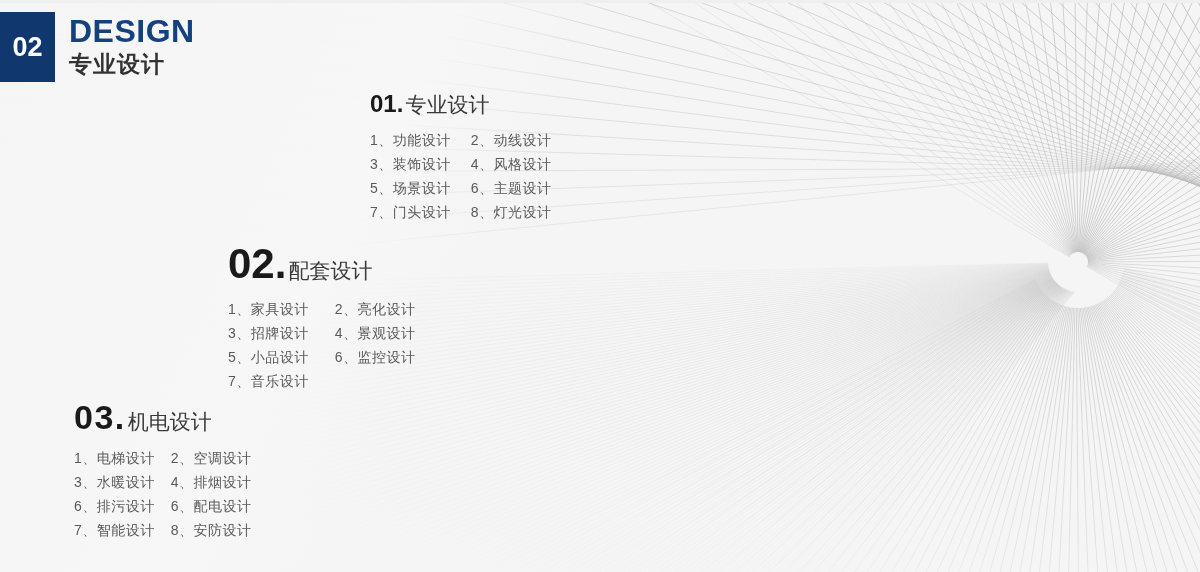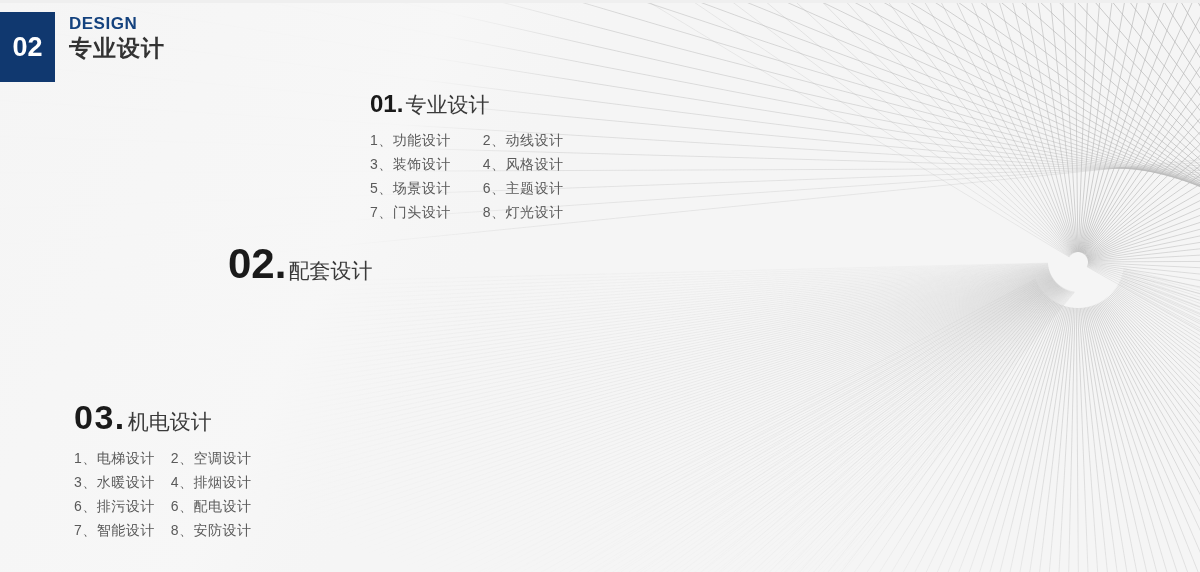--- a/index.html
+++ b/index.html
@@ -50,21 +50,21 @@
     font-size: 27px;
     font-weight: bold;
     letter-spacing: 0px;
     line-height: 1;
   }
   #header-text {
     margin-left: 14px;
     margin-top: 3px;
   }
   #header-title-en {
-    font-size: 17px;
+    font-size: 32px;
     font-weight: bold;
     color: #14427e;
     letter-spacing: 0.5px;
     line-height: 1.05;
   }
   #header-title-cn {
     font-size: 23px;
     font-weight: bold;
     color: #333333;
     letter-spacing: 1px;
@@ -105,21 +105,21 @@
   .item {
     font-size: 14px;
     color: #5a5a5a;
     line-height: 24px;
     letter-spacing: 0.5px;
     white-space: nowrap;
   }
 
   #block-1 { left: 370px; top: 92px; }
   #block-1 .block-number { font-size: 24px; }
-  #block-1 .block-items { column-gap: 32px; }
+  #block-1 .block-items { column-gap: 20px; }
 
   #block-2 { left: 228px; top: 243px; }
   #block-2 .block-number { font-size: 42px; }
   #block-2 .block-items { column-gap: 26px; }
 
   #block-3 { left: 74px; top: 400px; }
   #block-3 .block-number { font-size: 34px; letter-spacing: 1.5px; }
   #block-3 .block-items { column-gap: 16px; }
 </style>
 </head>
@@ -607,20 +607,30 @@
       <span class="item">7、门头设计</span>
       <span class="item">8、灯光设计</span>
     </div>
   </div>
 
   <div class="block" id="block-2">
     <div class="block-heading">
       <span class="block-number">02.</span>
       <span class="block-subtitle">配套设计</span>
     </div>
+    <div class="block-items">
+      <span class="item">1、家具设计</span>
+      <span class="item">2、亮化设计</span>
+      <span class="item">3、招牌设计</span>
+      <span class="item">4、景观设计</span>
+      <span class="item">5、小品设计</span>
+      <span class="item">6、监控设计</span>
+      <span class="item">7、音乐设计</span>
+      <span class="item"></span>
+    </div>
   </div>
 
   <div class="block" id="block-3">
     <div class="block-heading">
       <span class="block-number">03.</span>
       <span class="block-subtitle">机电设计</span>
     </div>
     <div class="block-items">
       <span class="item">1、电梯设计</span>
       <span class="item">2、空调设计</span>

